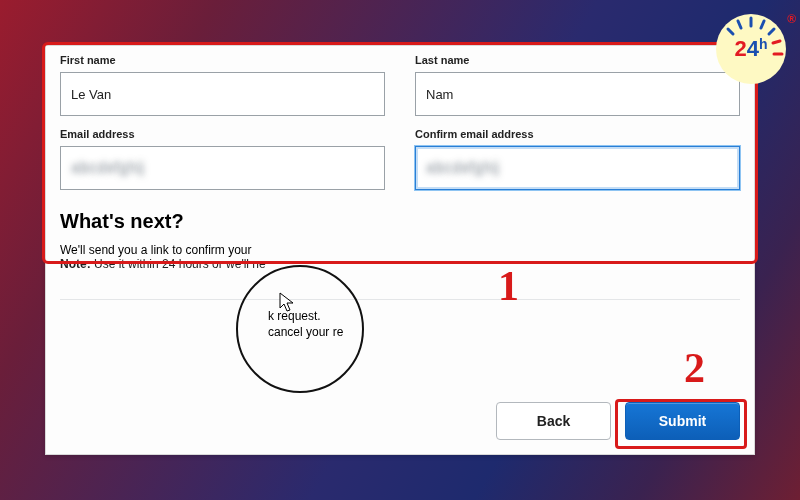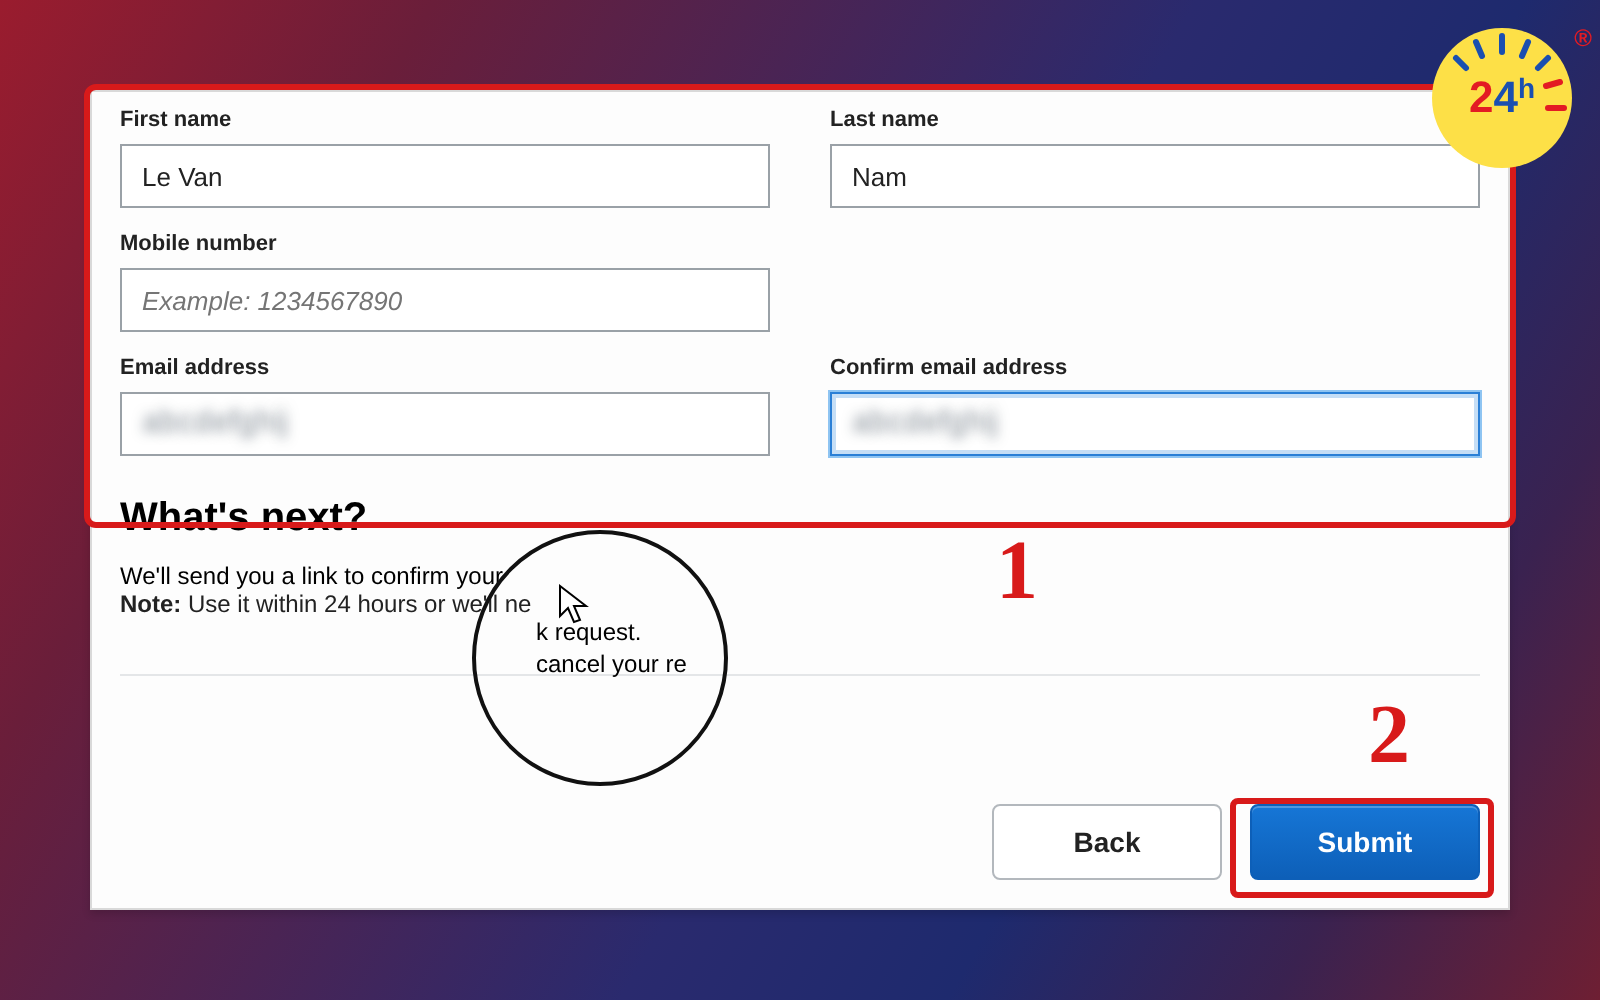--- a/index.html
+++ b/index.html
@@ -14,21 +14,21 @@
     width: 710px; height: 410px;
     background: #fdfdfd;
     border: 1px solid #d9d9d9;
     box-shadow: 0 2px 4px rgba(0,0,0,0.15);
     padding: 8px 14px 10px 14px;
   }
   .row { display: flex; gap: 30px; margin-bottom: 8px; }
   .col { flex: 1; display: flex; flex-direction: column; }
   .label { font-size: 11px; font-weight: 600; color: #222; margin-bottom: 6px; }
   .input {
-    height: 32px;
+    height: 44px;
     border: 1px solid #9aa1a7;
     background: #fff;
     padding: 0 10px;
     font-size: 13px;
     color: #222;
     outline: none;
   }
   .input.placeholder { color: #8a8f94; font-style: italic; }
   .input.blurred { color: transparent; text-shadow: 0 0 6px rgba(120,130,140,0.9); font-size: 16px; }
   .input.focus { border: 1px solid #2a7fd6; box-shadow: 0 0 0 2px rgba(90,160,230,0.35) inset, 0 0 0 1px #8ec4f2; }
@@ -47,21 +47,21 @@
   .ann-1 { position: absolute; left: 498px; top: 262px; color: #d81a1a; font-weight: 800; font-size: 42px; font-family: "Times New Roman", serif; pointer-events: none; }
   .ann-submit-box { position: absolute; right: 53px; bottom: 51px; width: 132px; height: 50px; border: 3px solid #d81a1a; border-radius: 4px; pointer-events: none; }
   .ann-2 { position: absolute; right: 95px; bottom: 108px; color: #d81a1a; font-weight: 800; font-size: 42px; font-family: "Times New Roman", serif; pointer-events: none; }
   .circle { position: absolute; left: 236px; top: 265px; width: 128px; height: 128px; border: 2px solid #111; border-radius: 50%; pointer-events: none; background: rgba(255,255,255,0.0); }
   .circle-text { position: absolute; left: 268px; top: 308px; font-size: 12px; color: #000000; pointer-events: none; line-height: 16px; }
   .cursor { position: absolute; left: 279px; top: 292px; width: 16px; height: 22px; pointer-events: none; }
   
   .logo24 {
     position: absolute; right: 14px; top: 14px;
     width: 70px; height: 70px; border-radius: 50%;
-    background: #fde047; display: flex; align-items: center; justify-content: center;
+    background: #fef9c3; display: flex; align-items: center; justify-content: center;
   }
   .logo24 .txt { font-weight: 800; font-size: 22px; }
   .logo24 .two { color: #e31b23; }
   .logo24 .four { color: #1a4fb0; }
   .logo24 .h { color: #1a4fb0; font-size: 14px; vertical-align: top; }
   .logo24 svg.ticks { position: absolute; inset: 0; }
   .reg { position: absolute; right: 4px; top: 12px; color: #e31b23; font-size: 12px; font-weight: 700; }
 </style>
 </head>
 <body>
@@ -72,27 +72,20 @@
     <div class="col">
       <span class="label">First name</span>
       <input class="input" value="Le Van" style="">
     </div>
     <div class="col">
       <span class="label">Last name</span>
       <input class="input" value="Nam" style="">
     </div>
   </div>
 
-  <div class="row" style="margin-top:12px">
-    <div class="col" style="max-width:50%">
-      <span class="label">Mobile number</span>
-      <input class="input placeholder" placeholder="Example: 1234567890" style="">
-    </div>
-    <div class="col" style="max-width:50%"></div>
-  </div>
 
   <div class="row" style="margin-top:12px">
     <div class="col">
       <span class="label">Email address</span>
       <div class="input blurred" style="display:flex;align-items:center">abcdefghij</div>
     </div>
     <div class="col">
       <span class="label">Confirm email address</span>
       <div class="input blurred focus" style="display:flex;align-items:center">abcdefghij</div>
     </div>

